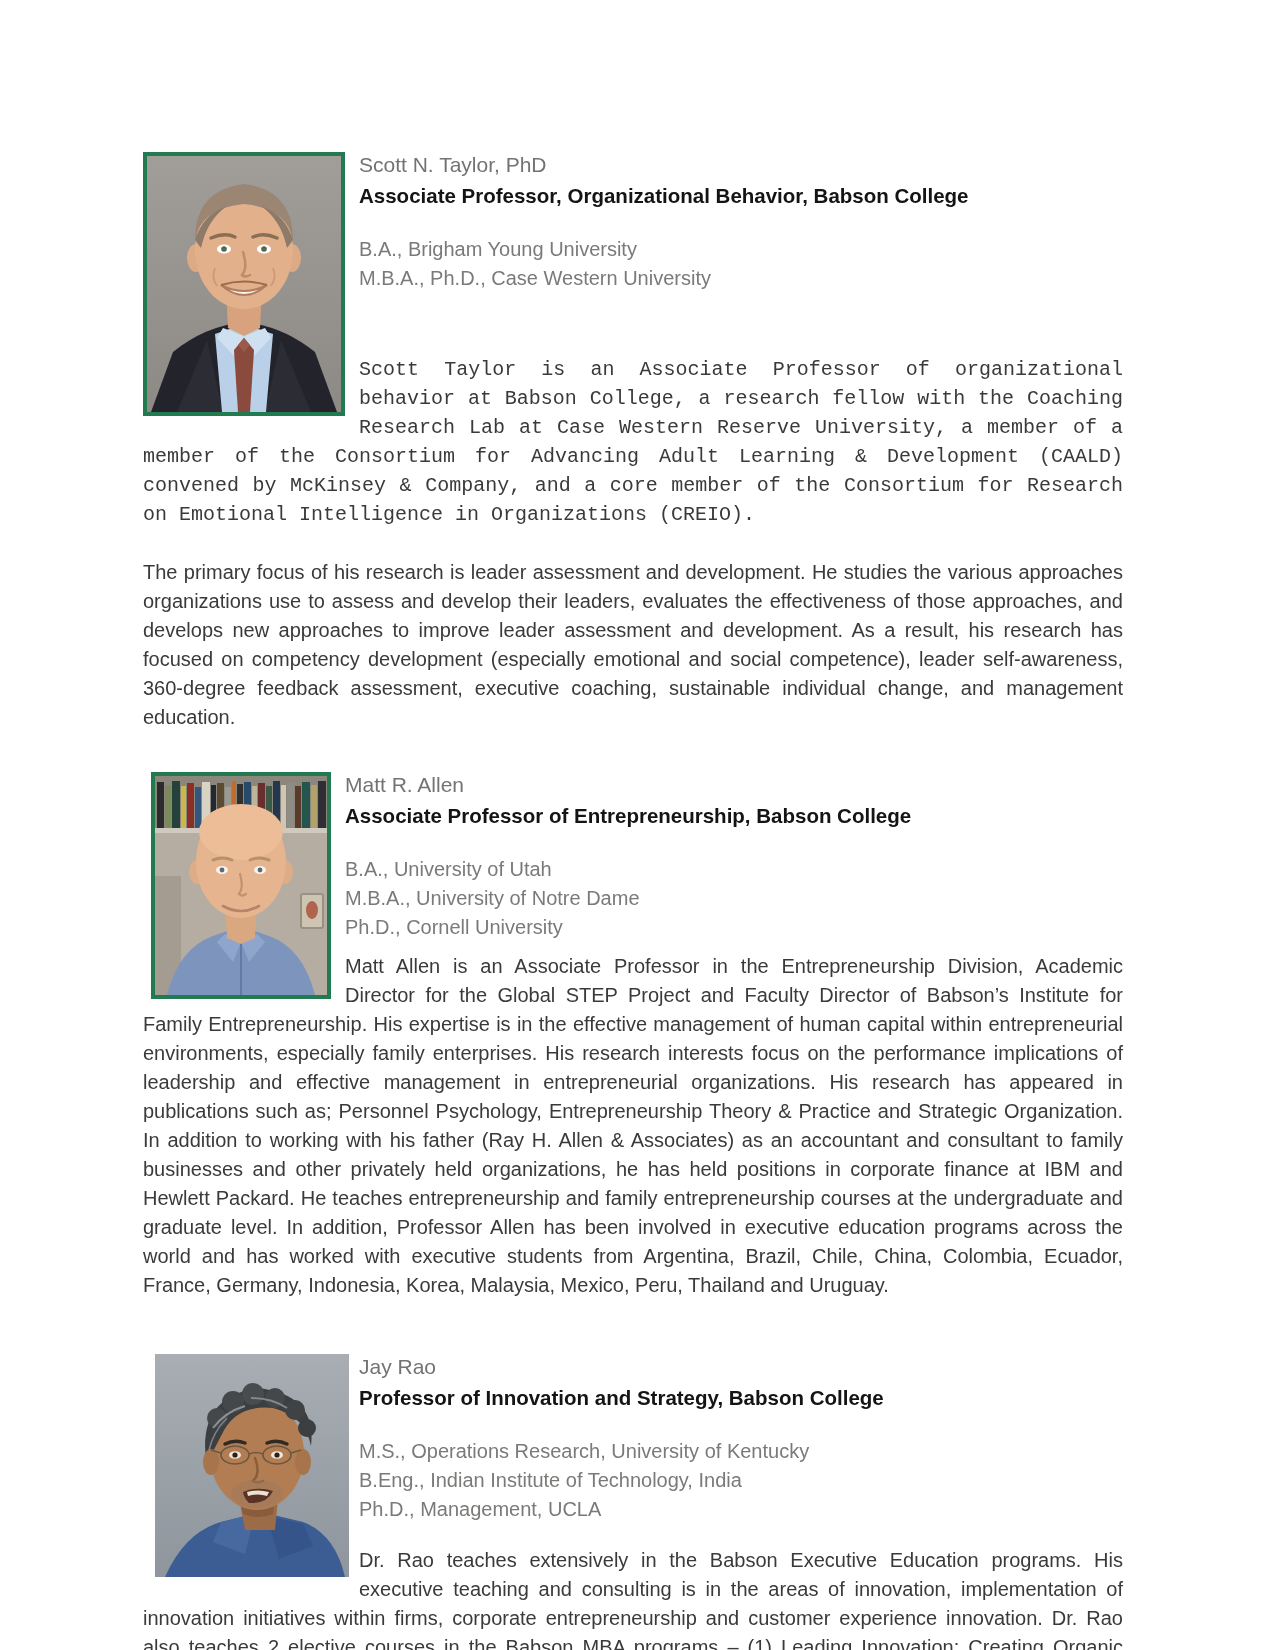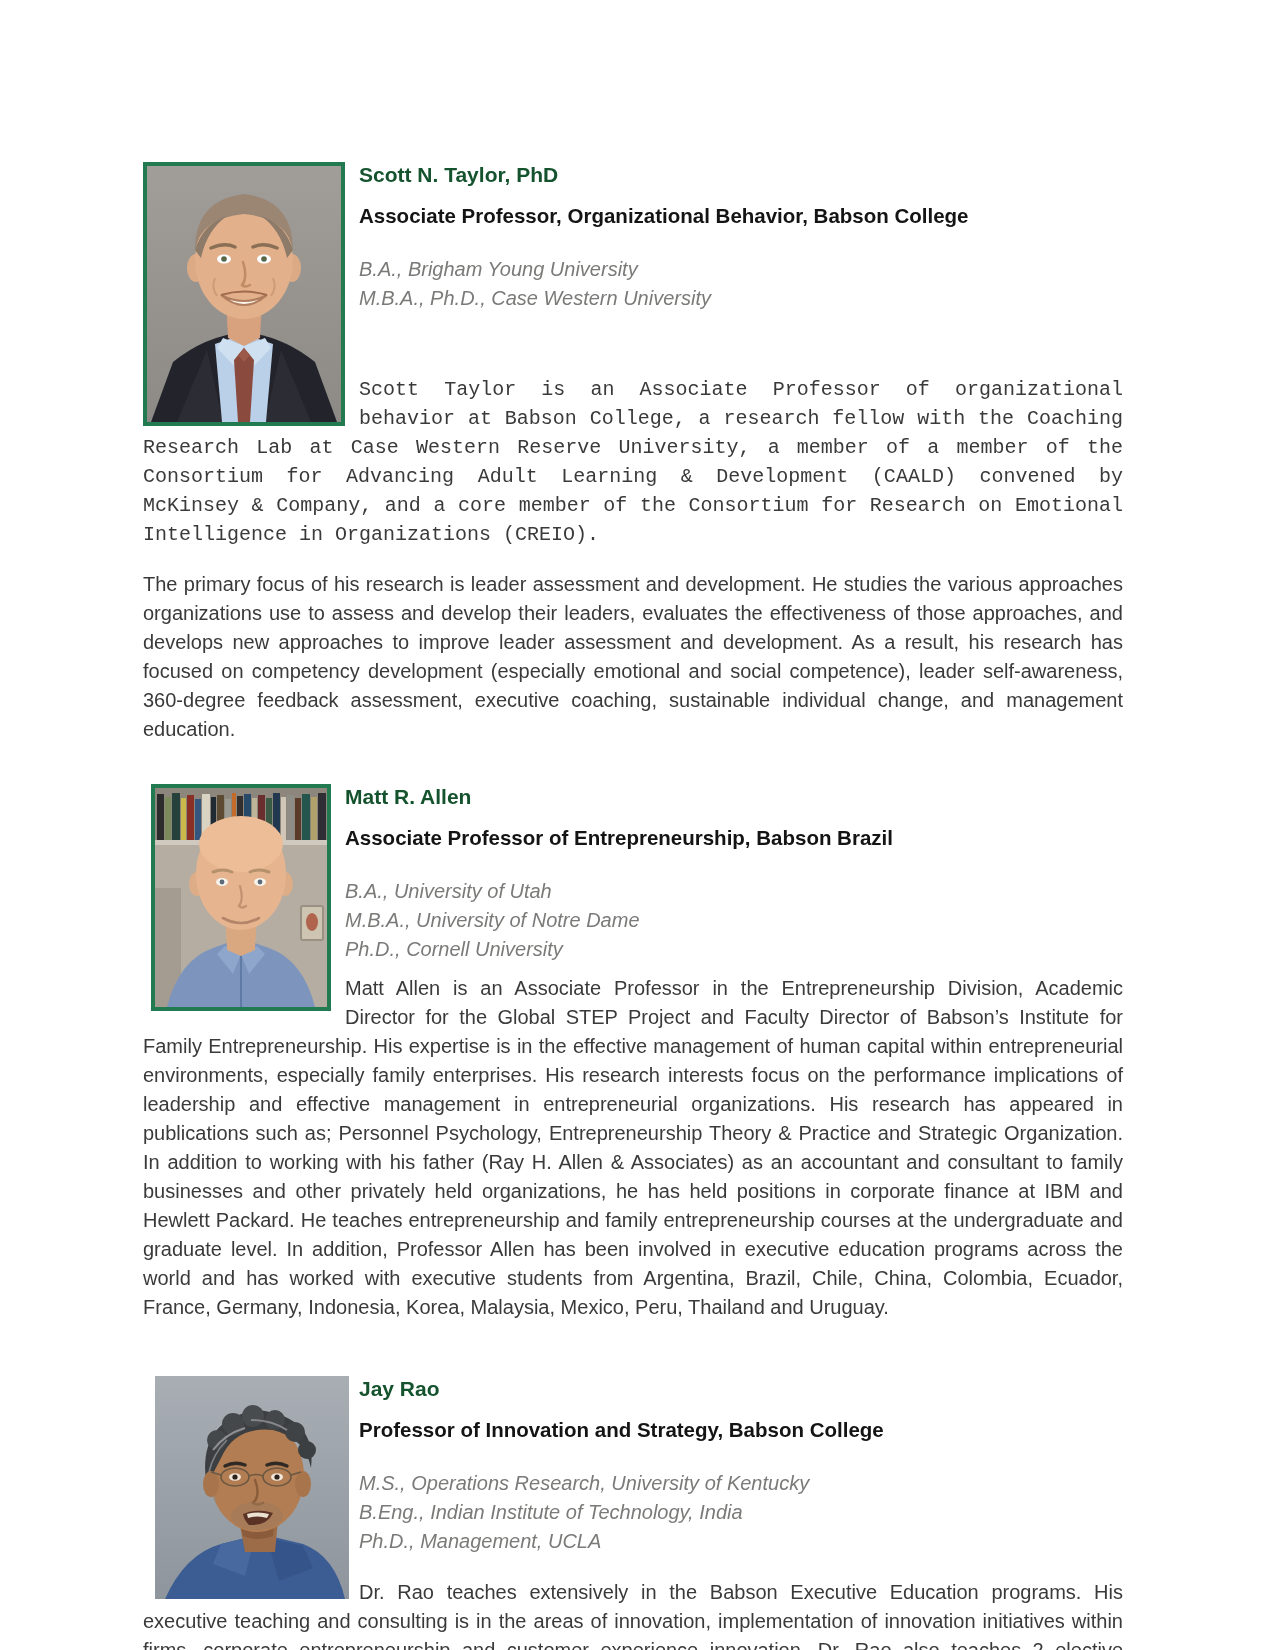--- a/index.html
+++ b/index.html
@@ -27,52 +27,51 @@
     float: left;
     margin: 2px 14px 6px 0;
     padding: 0;
   }
   .photo svg { display: block; }
   .photo.bordered { border: 4px solid #217a50; }
   .photo-matt { margin-left: 8px; margin-right: 14px; }
   .photo-jay  { margin-left: 12px; margin-right: 10px; }
 
   .name {
-    margin: 12px;
+    margin: 2px;
     font-size: 21px;
     line-height: 29px;
-    font-weight: 700;
-    color: #14532d;
+    font-weight: 400;
+    color: #737373;
   }
   .title {
     margin: 0;
     font-size: 20.5px;
     line-height: 29px;
     font-weight: 700;
     color: #141414;
     padding-left: 40px;
   }
   .edu {
     margin-top: 25px;
-    font-style: italic;
     color: #7a7a78;
     font-size: 20px;
     padding-left: 16px;
   }
   .edu-line { line-height: 29px; }
 
   .bio-text {
     margin: 0;
     font-size: 20px;
     line-height: 29px;
     text-align: justify;
     color: #3a3a3a;
   }
   .profile-scott .p0 { margin-top: 62px; font-family: Liberation Mono, monospace; }
-  .profile-scott .p1 { margin-top: 21px; }
+  .profile-scott .p1 { margin-top: 29px; }
   .profile-matt  .p0 { margin-top: 10px; }
   .profile-jay   .p0 { margin-top: 22px; }
 </style>
 </head>
 <body>
 
 <div class="page">
 
   <section class="profile profile-scott">
     <figure class="photo bordered photo-scott">
@@ -191,21 +190,21 @@
         <circle cx="67" cy="94" r="2.4" fill="#5a6a78"></circle>
         <ellipse cx="105" cy="94" rx="6" ry="4" fill="#f7f3ec"></ellipse>
         <circle cx="105" cy="94" r="2.4" fill="#5a6a78"></circle>
 
         <path d="M85 98 Q89 112 84 118 Q87 121 91 118" stroke="#c29270" stroke-width="2.2" fill="none" stroke-linecap="round"></path>
 
         <path d="M68 130 Q86 140 104 130" stroke="#b5856a" stroke-width="2.6" fill="none" stroke-linecap="round"></path>
       </svg>
     </figure>
     <h2 class="name">Matt R. Allen</h2>
-    <h3 class="title">Associate Professor of Entrepreneurship, Babson Brazil</h3>
+    <h3 class="title">Associate Professor of Entrepreneurship, Babson College</h3>
     <div class="edu">
       <div class="edu-line">B.A., University of Utah</div>
       <div class="edu-line">M.B.A., University of Notre Dame</div>
       <div class="edu-line">Ph.D., Cornell University</div>
     </div>
     <p class="bio-text p0">Matt Allen is an Associate Professor in the Entrepreneurship Division, Academic Director for the Global STEP Project and Faculty Director of Babson’s Institute for Family Entrepreneurship. His expertise is in the effective management of human capital within entrepreneurial environments, especially family enterprises. His research interests focus on the performance implications of leadership and effective management in entrepreneurial organizations. His research has appeared in publications such as; Personnel Psychology, Entrepreneurship Theory &amp; Practice and Strategic Organization. In addition to working with his father (Ray H. Allen &amp; Associates) as an accountant and consultant to family businesses and other privately held organizations, he has held positions in corporate finance at IBM and Hewlett Packard. He teaches entrepreneurship and family entrepreneurship courses at the undergraduate and graduate level. In addition, Professor Allen has been involved in executive education programs across the world and has worked with executive students from Argentina, Brazil, Chile, China, Colombia, Ecuador, France, Germany, Indonesia, Korea, Malaysia, Mexico, Peru, Thailand and Uruguay.</p>
   </section>
 
   <section class="profile profile-jay">
     <figure class="photo photo-jay">

